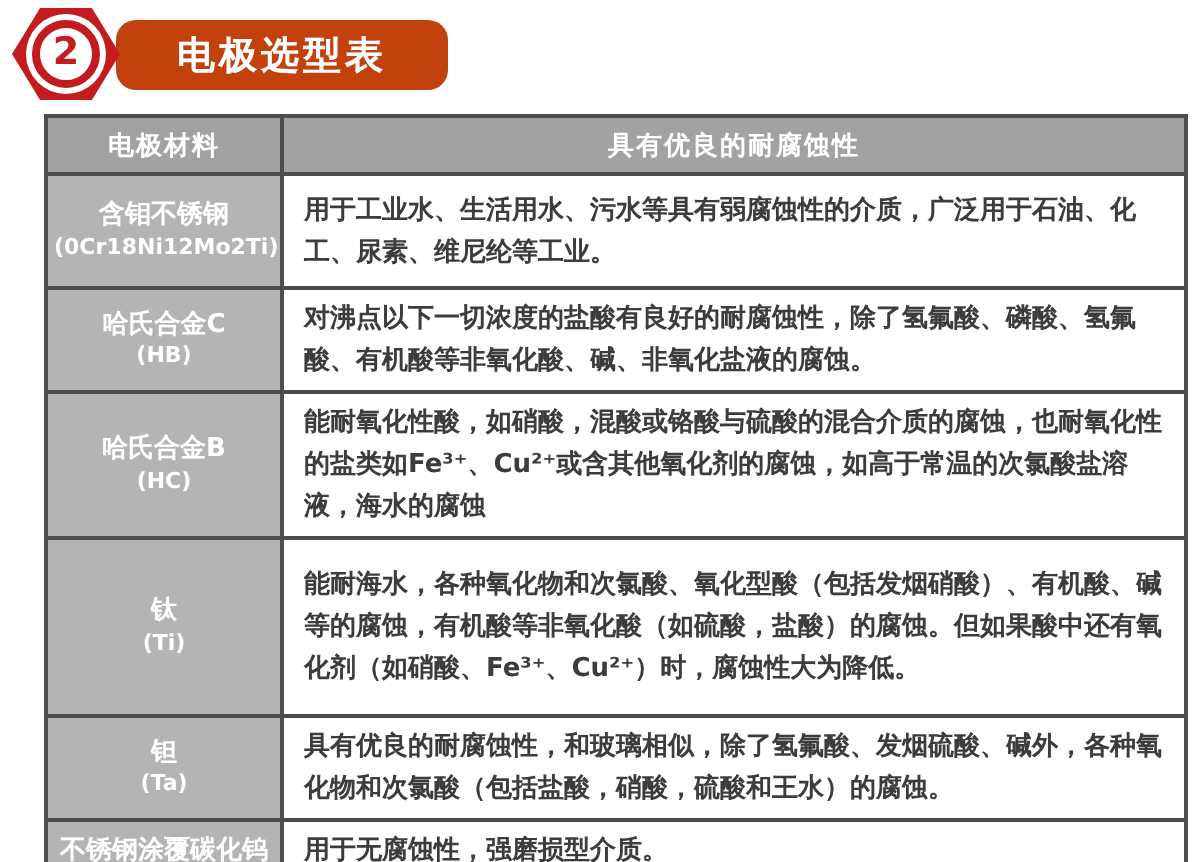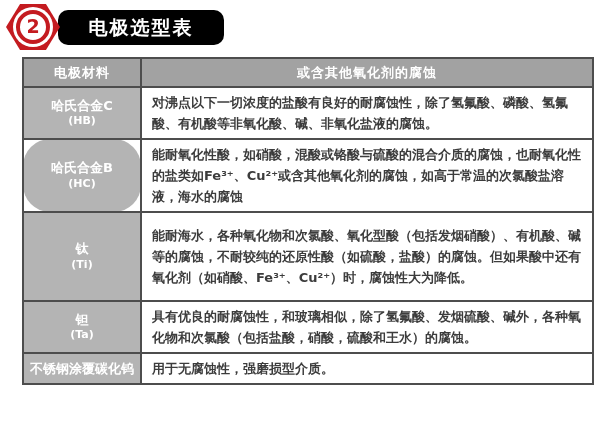--- a/index.html
+++ b/index.html
@@ -21,21 +21,21 @@
     background:#ffffff;border:4px solid #c41b20;
     box-shadow:0 0 0 3px #ffffff;
     display:flex;align-items:center;justify-content:center;
   }
   .hex-num{
     color:#c41b20;font-size:19px;font-weight:bold;line-height:1;
     transform:translateY(-1px);
   }
   .pill{
     position:absolute;left:58px;top:10px;width:166px;height:35px;z-index:1;
-    background:#000000;border-radius:10px;
+    background:#c2410c;border-radius:10px;
     display:flex;align-items:center;justify-content:center;
   }
   .pill-text{
     color:#ffffff;font-size:19px;font-weight:bold;letter-spacing:2px;
   }
   
   table.sel{
     position:absolute;left:22px;top:57px;width:570px;
     border-collapse:collapse;table-layout:fixed;
   }
@@ -55,21 +55,21 @@
     font-size:13px;text-align:center;padding:2px 3px;line-height:1.35;
   }
   td.mat .sub{font-size:11px;white-space:nowrap;}
   td.mat .sub:empty{display:none;}
   td.desc{
     background:#ffffff;color:#3c3c3c;font-size:13px;font-weight:600;
     text-align:left;padding:4px 10px;line-height:21px;
   }
   tbody tr.r1 td{height:47px;}
   tbody tr.r2 td{height:42px;}
-  tbody tr.r3 td{height:62px;border-radius:27px;}
+  tbody tr.r3 td{height:62px;}
   tbody tr.r4 td{height:79px;}
   tbody tr.r5 td{height:38px;}
   tbody tr.r6 td{height:20px;}
 </style>
 </head>
 <body>
 
 <div class="hdr">
   <div class="hex">
     <div class="hex-circle">
@@ -82,44 +82,51 @@
 </div>
 
 <table class="sel">
   <colgroup>
       <col class="c1">
       <col class="c2">
     </colgroup>
   <thead>
     <tr>
       <th class="hcell">电极材料</th>
-      <th class="hcell">或含其他氧化剂的腐蚀</th>
+      <th class="hcell">具有优良的耐腐蚀性</th>
     </tr>
   </thead>
   <tbody>
+    <tr class="r1">
+      <td class="mat">
+        <div>含钼不锈钢</div>
+        <div class="sub">(0Cr18Ni12Mo2Ti)</div>
+      </td>
+      <td class="desc">用于工业水、生活用水、污水等具有弱腐蚀性的介质，广泛用于石油、化工、尿素、维尼纶等工业。</td>
+    </tr>
     <tr class="r2">
       <td class="mat">
         <div>哈氏合金C</div>
         <div class="sub">(HB)</div>
       </td>
       <td class="desc">对沸点以下一切浓度的盐酸有良好的耐腐蚀性，除了氢氟酸、磷酸、氢氟酸、有机酸等非氧化酸、碱、非氧化盐液的腐蚀。</td>
     </tr>
     <tr class="r3">
       <td class="mat">
         <div>哈氏合金B</div>
         <div class="sub">(HC)</div>
       </td>
       <td class="desc">能耐氧化性酸，如硝酸，混酸或铬酸与硫酸的混合介质的腐蚀，也耐氧化性的盐类如Fe³⁺、Cu²⁺或含其他氧化剂的腐蚀，如高于常温的次氯酸盐溶液，海水的腐蚀</td>
     </tr>
     <tr class="r4">
       <td class="mat">
         <div>钛</div>
         <div class="sub">(Ti)</div>
       </td>
-      <td class="desc">能耐海水，各种氧化物和次氯酸、氧化型酸（包括发烟硝酸）、有机酸、碱等的腐蚀，不耐较纯的还原性酸（如硫酸，盐酸）的腐蚀。但如果酸中还有氧化剂（如硝酸、Fe³⁺、Cu²⁺）时，腐蚀性大为降低。</td>
+      <td class="desc">能耐海水，各种氧化物和次氯酸、氧化型酸（包括发烟硝酸）、有机酸、碱等的腐蚀，有机酸等非氧化酸（如硫酸，盐酸）的腐蚀。但如果酸中还有氧化剂（如硝酸、Fe³⁺、Cu²⁺）时，腐蚀性大为降低。</td>
     </tr>
     <tr class="r5">
       <td class="mat">
         <div>钽</div>
         <div class="sub">(Ta)</div>
       </td>
       <td class="desc">具有优良的耐腐蚀性，和玻璃相似，除了氢氟酸、发烟硫酸、碱外，各种氧化物和次氯酸（包括盐酸，硝酸，硫酸和王水）的腐蚀。</td>
     </tr>
     <tr class="r6">
       <td class="mat">

